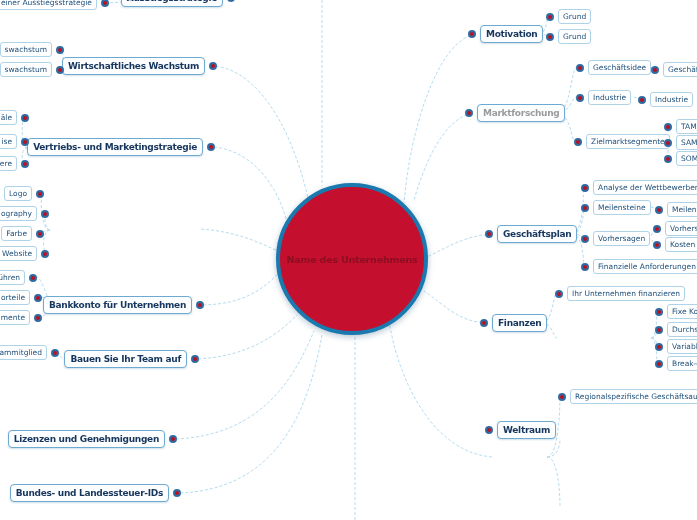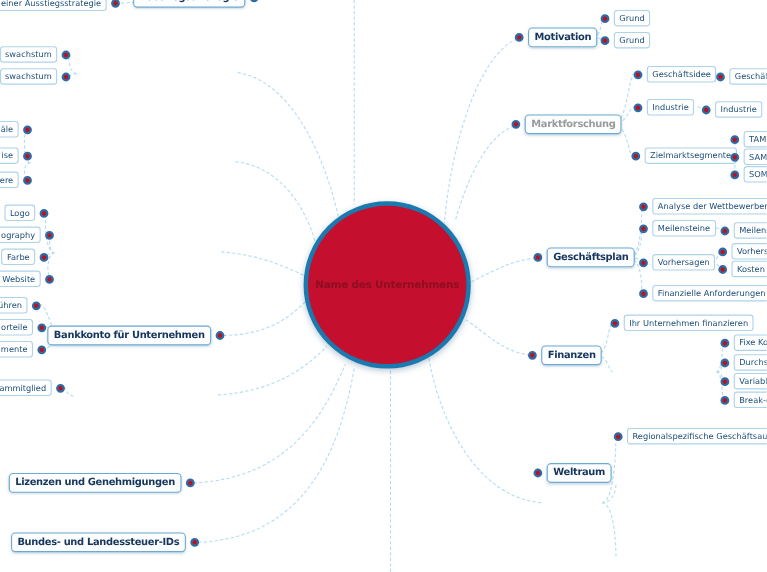--- a/index.html
+++ b/index.html
@@ -81,29 +81,37 @@
 
   <div class="nwl" style="right:462px;top:-11px">
     <div class="topic">Ausstiegsstrategie</div>
     <span class="dot"></span>
   </div>
   <div class="nwl" style="right:588px;top:-5px">
     <div class="sub">e einer Ausstiegsstrategie</div>
     <span class="dot"></span>
   </div>
 
+  <div class="nwl" style="right:480px;top:57px">
+    <div class="topic">Wirtschaftliches Wachstum</div>
+    <span class="dot"></span>
+  </div>
   <div class="nwl" style="right:633px;top:42px">
     <div class="sub">swachstum</div>
     <span class="dot"></span>
   </div>
   <div class="nwl" style="right:633px;top:62px">
     <div class="sub">swachstum</div>
     <span class="dot"></span>
   </div>
 
+  <div class="nwl" style="right:482px;top:138px">
+    <div class="topic">Vertriebs- und Marketingstrategie</div>
+    <span class="dot"></span>
+  </div>
   <div class="nwl" style="right:668px;top:110px">
     <div class="sub">äle</div>
     <span class="dot"></span>
   </div>
   <div class="nwl" style="right:668px;top:134px">
     <div class="sub">ise</div>
     <span class="dot"></span>
   </div>
   <div class="nwl" style="right:668px;top:156px">
     <div class="sub">ere</div>
@@ -137,20 +145,24 @@
   </div>
   <div class="nwl" style="right:655px;top:290px">
     <div class="sub">orteile</div>
     <span class="dot"></span>
   </div>
   <div class="nwl" style="right:655px;top:310px">
     <div class="sub">mente</div>
     <span class="dot"></span>
   </div>
 
+  <div class="nwl" style="right:498px;top:350px">
+    <div class="topic">Bauen Sie Ihr Team auf</div>
+    <span class="dot"></span>
+  </div>
   <div class="nwl" style="right:638px;top:345px">
     <div class="sub">ammitglied</div>
     <span class="dot"></span>
   </div>
 
   <div class="nwl" style="right:516px;top:484px">
     <div class="topic">Bundes- und Landessteuer-IDs</div>
     <span class="dot"></span>
   </div>
 

